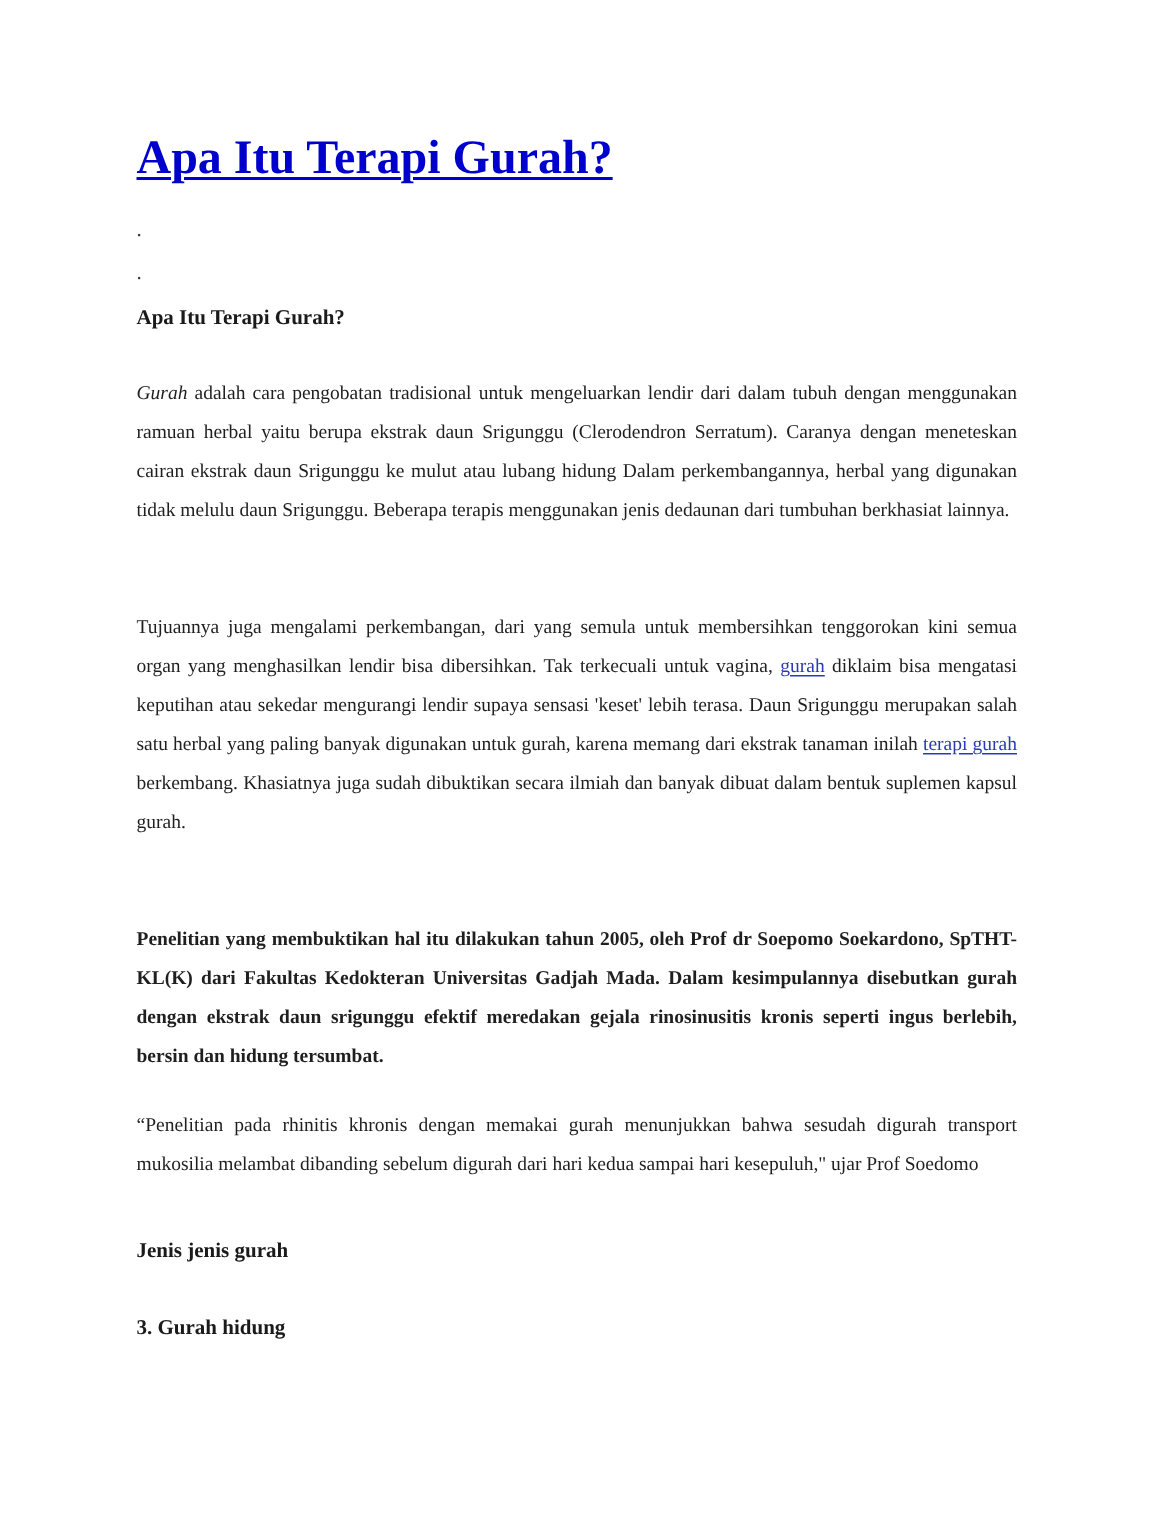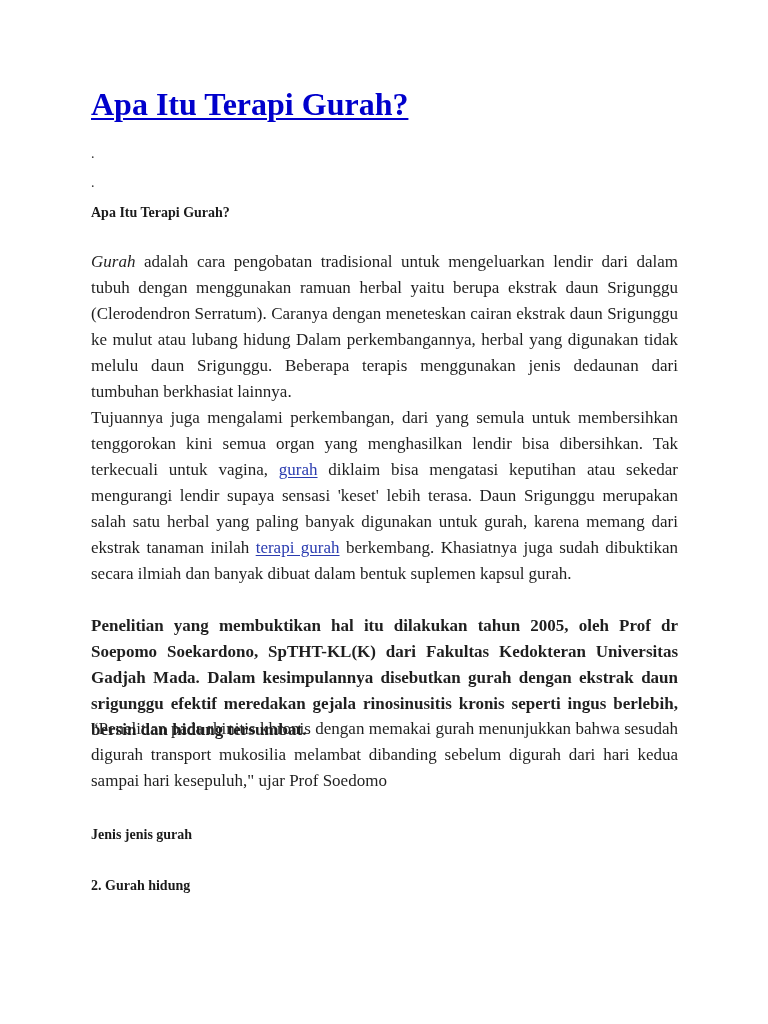--- a/index.html
+++ b/index.html
@@ -52,21 +52,21 @@
       font-weight: bold;
       line-height: 18px;
       color: #1a1a1a;
       white-space: nowrap;
     }
     .para {
       position: absolute;
       left: 0;
       width: 587px;
       margin: 0;
-      font-size: 17px;
+      font-size: 13px;
       line-height: 26px;
       text-align: justify;
       text-align-last: left;
       color: #1f1f1f;
     }
     .para em {
       font-style: italic;
     }
     .para a {
       color: #2a3bb0;
@@ -87,18 +87,18 @@
   <div class="dot" style="top:175px;">.</div>
 
   <h2 class="subheading" style="top:204px;">Apa Itu Terapi Gurah?</h2>
 
   <p class="para" style="top:249px;"><em>Gurah</em><span> adalah cara pengobatan tradisional untuk mengeluarkan lendir dari dalam tubuh dengan menggunakan ramuan herbal yaitu berupa ekstrak daun Srigunggu (Clerodendron Serratum). Caranya dengan meneteskan cairan ekstrak daun Srigunggu ke mulut atau lubang hidung Dalam perkembangannya, herbal yang digunakan tidak melulu daun Srigunggu. Beberapa terapis menggunakan jenis dedaunan dari tumbuhan berkhasiat lainnya.</span></p>
 
   <p class="para" style="top:405px;"><span>Tujuannya juga mengalami perkembangan, dari yang semula untuk membersihkan tenggorokan kini semua organ yang menghasilkan lendir bisa dibersihkan. Tak terkecuali untuk vagina, </span><a href="#">gurah</a><span> diklaim bisa mengatasi keputihan atau sekedar mengurangi lendir supaya sensasi 'keset' lebih terasa. Daun Srigunggu merupakan salah satu herbal yang paling banyak digunakan untuk gurah, karena memang dari ekstrak tanaman inilah </span><a href="#">terapi gurah</a><span> berkembang. Khasiatnya juga sudah dibuktikan secara ilmiah dan banyak dibuat dalam bentuk suplemen kapsul gurah.</span></p>
 
   <p class="para" style="top:613px;font-weight:bold;"><span>Penelitian yang membuktikan hal itu dilakukan tahun 2005, oleh Prof dr Soepomo Soekardono, SpTHT-KL(K) dari Fakultas Kedokteran Universitas Gadjah Mada. Dalam kesimpulannya disebutkan gurah dengan ekstrak daun srigunggu efektif meredakan gejala rinosinusitis kronis seperti ingus berlebih, bersin dan hidung tersumbat.</span></p>
 
-  <p class="para" style="top:716px;"><span>“Penelitian pada rhinitis khronis dengan memakai gurah menunjukkan bahwa sesudah digurah transport mukosilia melambat dibanding sebelum digurah dari hari kedua sampai hari kesepuluh," ujar Prof Soedomo</span></p>
+  <p class="para" style="top:737px;"><span>“Penelitian pada rhinitis khronis dengan memakai gurah menunjukkan bahwa sesudah digurah transport mukosilia melambat dibanding sebelum digurah dari hari kedua sampai hari kesepuluh," ujar Prof Soedomo</span></p>
 
   <h3 class="subheading" style="top:826px;">Jenis jenis gurah</h3>
-  <h4 class="subheading" style="top:877px;">2. Gurah hidung</h4>
+  <h4 class="subheading" style="top:877px;">3. Gurah hidung</h4>
 
 </div>
 
 </body></html>

